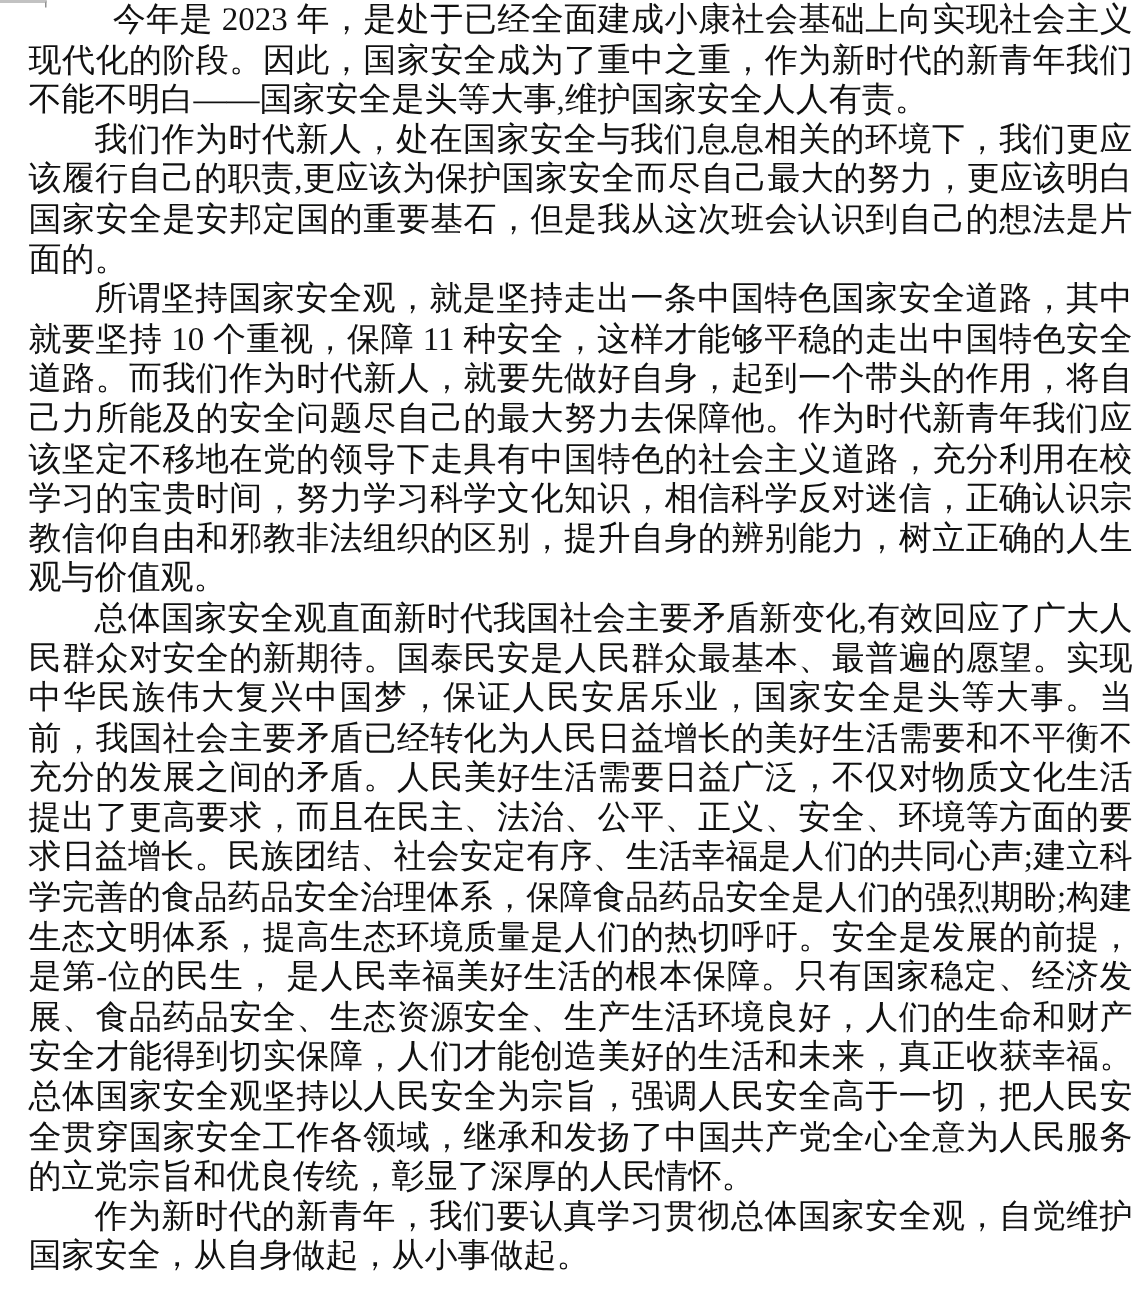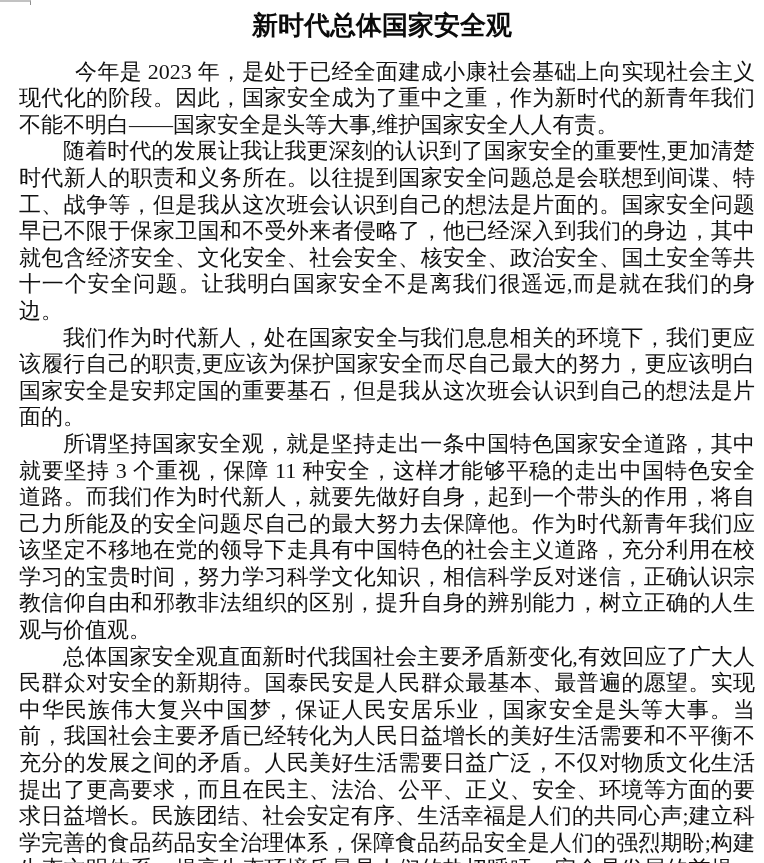--- a/index.html
+++ b/index.html
@@ -45,23 +45,21 @@
     overflow-wrap: break-word;
   }
   .content p.first-para { text-indent: 2.55em; }
 </style>
 </head>
 <body>
 
 <div class="page">
   <div class="corner-mark"></div>
 
-  <h1 class="doc-title">新时代总体国家安全观</h1>
 
   <div class="content">
     <p class="first-para">今年是 2023 年，是处于已经全面建成小康社会基础上向实现社会主义现代化的阶段。因此，国家安全成为了重中之重，作为新时代的新青年我们不能不明白——国家安全是头等大事,维护国家安全人人有责。</p>
-    <p>随着时代的发展让我让我更深刻的认识到了国家安全的重要性,更加清楚时代新人的职责和义务所在。以往提到国家安全问题总是会联想到间谍、特工、战争等，但是我从这次班会认识到自己的想法是片面的。国家安全问题早已不限于保家卫国和不受外来者侵略了，他已经深入到我们的身边，其中就包含经济安全、文化安全、社会安全、核安全、政治安全、国土安全等共十一个安全问题。让我明白国家安全不是离我们很遥远,而是就在我们的身边。</p>
     <p>我们作为时代新人，处在国家安全与我们息息相关的环境下，我们更应该履行自己的职责,更应该为保护国家安全而尽自己最大的努力，更应该明白国家安全是安邦定国的重要基石，但是我从这次班会认识到自己的想法是片面的。</p>
-    <p>所谓坚持国家安全观，就是坚持走出一条中国特色国家安全道路，其中就要坚持 3 个重视，保障 11 种安全，这样才能够平稳的走出中国特色安全道路。而我们作为时代新人，就要先做好自身，起到一个带头的作用，将自己力所能及的安全问题尽自己的最大努力去保障他。作为时代新青年我们应该坚定不移地在党的领导下走具有中国特色的社会主义道路，充分利用在校学习的宝贵时间，努力学习科学文化知识，相信科学反对迷信，正确认识宗教信仰自由和邪教非法组织的区别，提升自身的辨别能力，树立正确的人生观与价值观。</p>
+    <p>所谓坚持国家安全观，就是坚持走出一条中国特色国家安全道路，其中就要坚持 10 个重视，保障 11 种安全，这样才能够平稳的走出中国特色安全道路。而我们作为时代新人，就要先做好自身，起到一个带头的作用，将自己力所能及的安全问题尽自己的最大努力去保障他。作为时代新青年我们应该坚定不移地在党的领导下走具有中国特色的社会主义道路，充分利用在校学习的宝贵时间，努力学习科学文化知识，相信科学反对迷信，正确认识宗教信仰自由和邪教非法组织的区别，提升自身的辨别能力，树立正确的人生观与价值观。</p>
     <p>总体国家安全观直面新时代我国社会主要矛盾新变化,有效回应了广大人民群众对安全的新期待。国泰民安是人民群众最基本、最普遍的愿望。实现中华民族伟大复兴中国梦，保证人民安居乐业，国家安全是头等大事。当前，我国社会主要矛盾已经转化为人民日益增长的美好生活需要和不平衡不充分的发展之间的矛盾。人民美好生活需要日益广泛，不仅对物质文化生活提出了更高要求，而且在民主、法治、公平、正义、安全、环境等方面的要求日益增长。民族团结、社会安定有序、生活幸福是人们的共同心声;建立科学完善的食品药品安全治理体系，保障食品药品安全是人们的强烈期盼;构建生态文明体系，提高生态环境质量是人们的热切呼吁。安全是发展的前提，是第-位的民生， 是人民幸福美好生活的根本保障。只有国家稳定、经济发展、食品药品安全、生态资源安全、生产生活环境良好，人们的生命和财产安全才能得到切实保障，人们才能创造美好的生活和未来，真正收获幸福。总体国家安全观坚持以人民安全为宗旨，强调人民安全高于一切，把人民安全贯穿国家安全工作各领域，继承和发扬了中国共产党全心全意为人民服务的立党宗旨和优良传统，彰显了深厚的人民情怀。</p>
     <p>作为新时代的新青年，我们要认真学习贯彻总体国家安全观，自觉维护国家安全，从自身做起，从小事做起。</p>
   </div>
 </div>
 
 </body></html>

